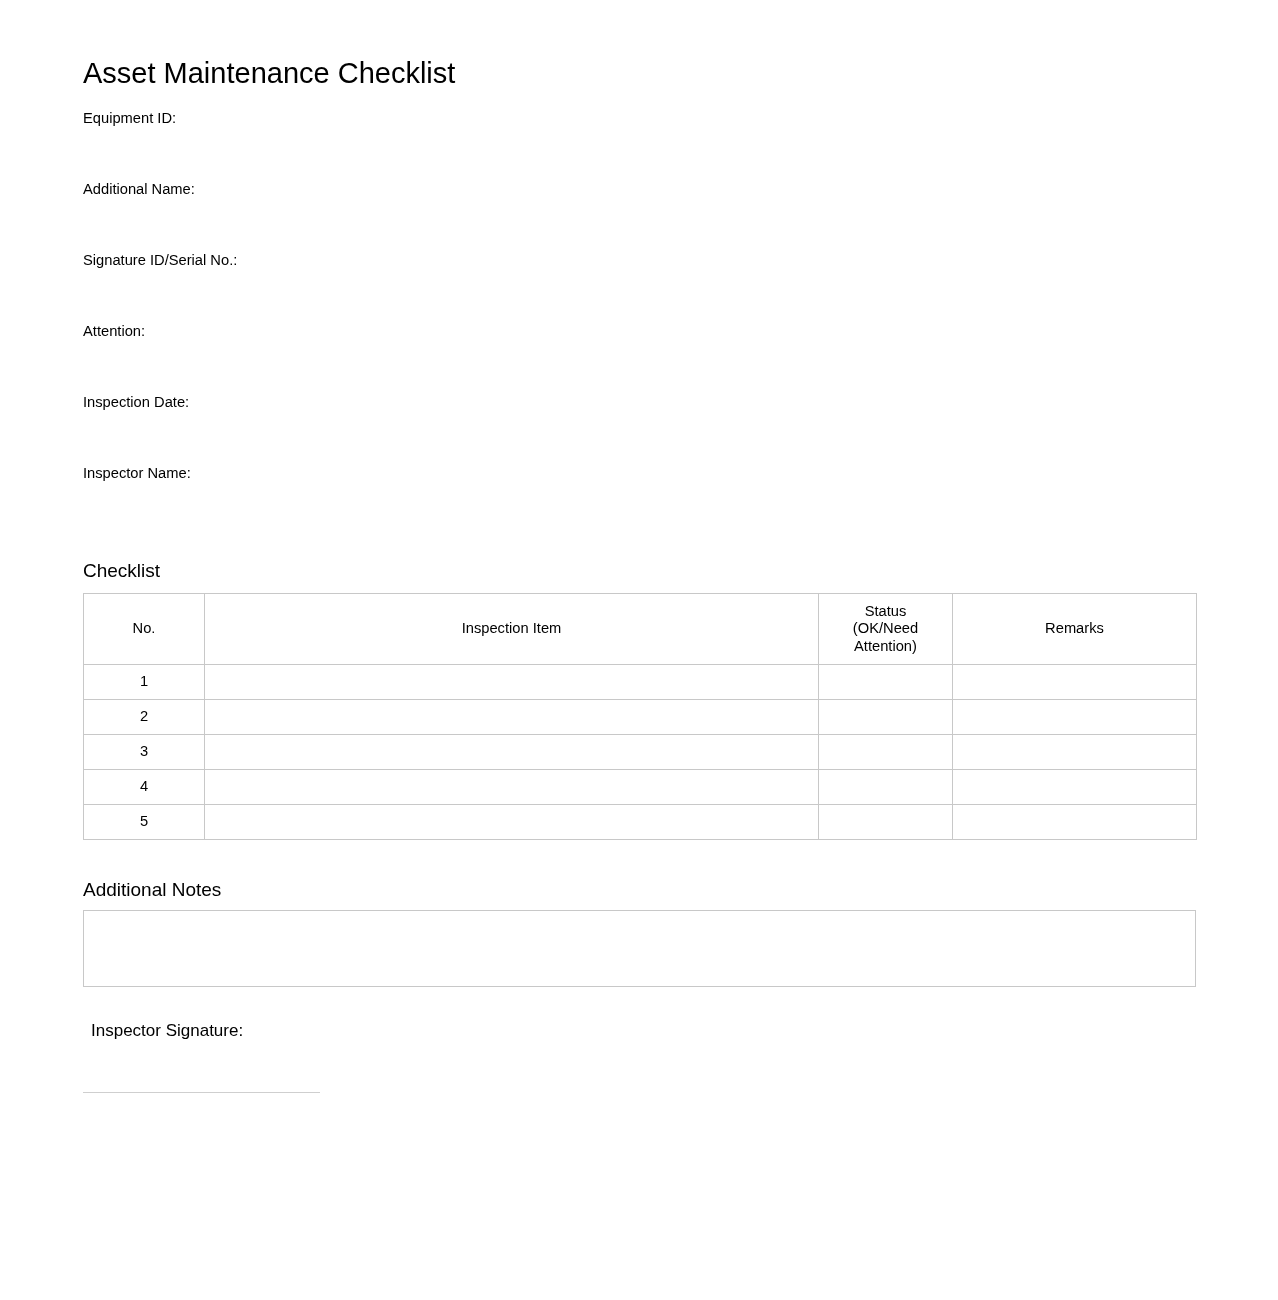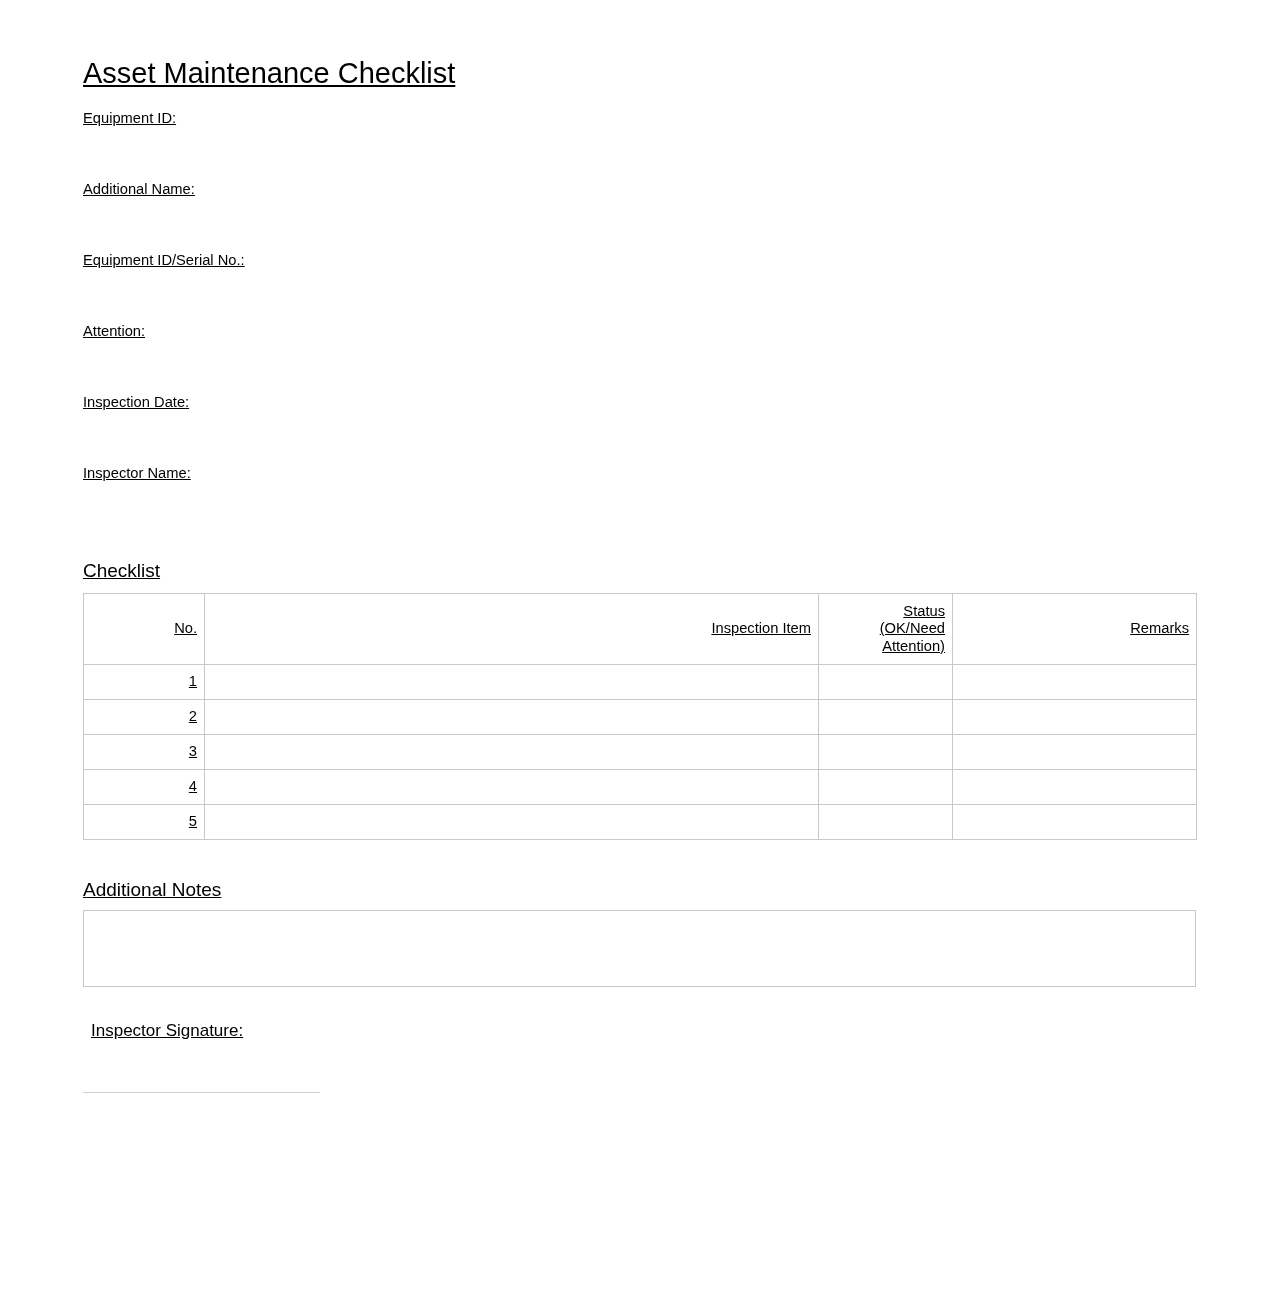--- a/index.html
+++ b/index.html
@@ -13,21 +13,20 @@
     height: 1300px;
     color: #000000;
     font-family: "Liberation Sans", sans-serif;
     overflow: hidden;
   }
   .page {
     width: 1278px;
     height: 1097px;
     padding-left: 83px;
     padding-right: 82px; 
-    text-decoration: underline;
   }
   .doc-title {
     font-size: 29px;
     line-height: 35px;
     font-weight: 400;
     margin: 0;
     padding-top: 56px;
   }
   .field-label {
     font-size: 14.7px;
@@ -46,21 +45,21 @@
   table.checklist {
     border-collapse: collapse;
     table-layout: fixed;
     width: 1113px;
   }
   table.checklist th, table.checklist td {
     border: 1px solid #c8c8c8;
     font-size: 14.7px;
     line-height: 17.6px;
     font-weight: 400;
-    text-align: right;
+    text-align: center;
     vertical-align: middle;
     padding: 0 7px;
     overflow: hidden;
   }
   table.checklist thead tr { height: 71px; }
   table.checklist tbody tr { height: 35px; }
   .col-no      { width: 121px; }
   .col-item    { width: 614px; }
   .col-status  { width: 134px; }
   .col-remarks { width: 244px; }
@@ -89,21 +88,21 @@
 </style>
 </head>
 <body>
 
 <div class="page">
 
   <h1 class="doc-title">Asset Maintenance Checklist</h1>
 
   <p class="field-label first">Equipment ID:</p>
   <p class="field-label">Additional Name:</p>
-  <p class="field-label">Equipment ID/Serial No.:</p>
+  <p class="field-label">Signature ID/Serial No.:</p>
   <p class="field-label">Attention:</p>
   <p class="field-label">Inspection Date:</p>
   <p class="field-label">Inspector Name:</p>
 
   <h2 class="section-heading checklist-heading">Checklist</h2>
 
   <table class="checklist">
     <colgroup>
       <col class="col-no">
         <col class="col-item">

